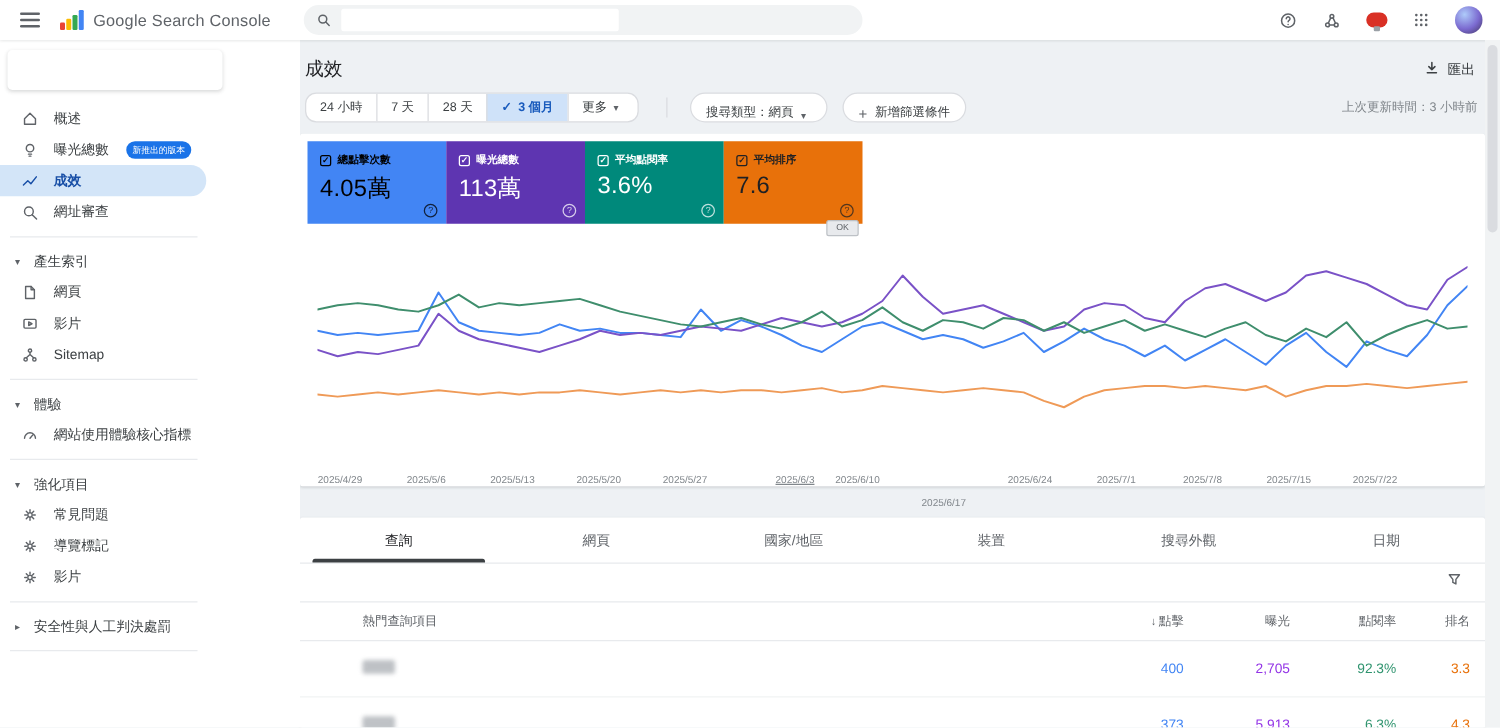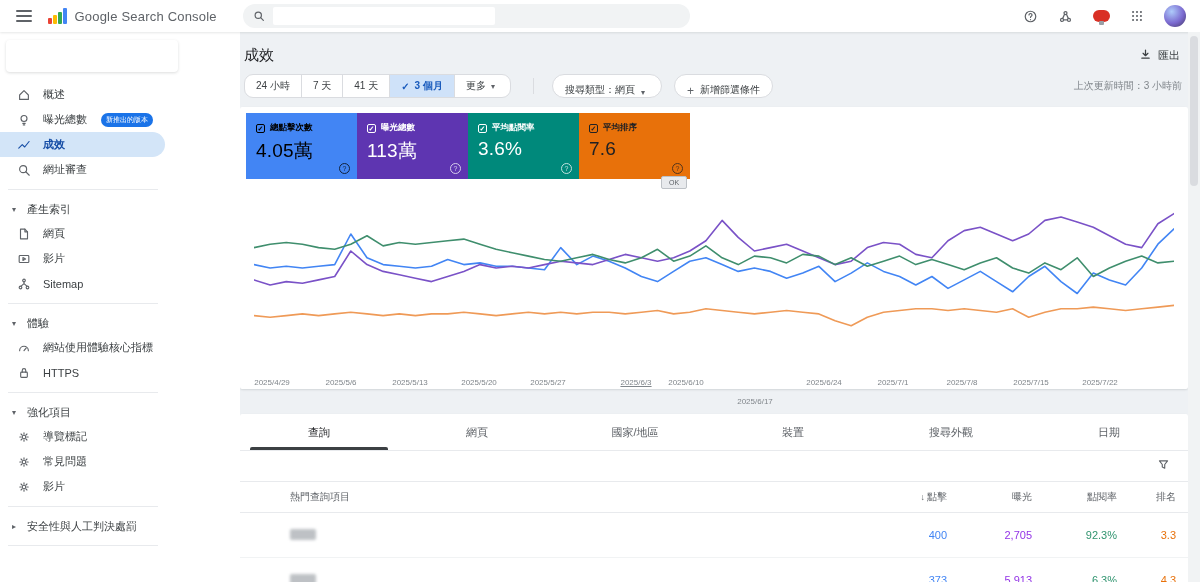--- a/index.html
+++ b/index.html
@@ -222,51 +222,42 @@
         </div>
         <div class="nav-item">
           <span style="display: flex;">
             <svg viewBox="0 0 16 16" width="14" height="14" fill="none" stroke="#5f6368" stroke-width="1.3" stroke-linecap="round" stroke-linejoin="round">
               <path d="M3 11a5 5 0 0 1 10 0"></path>
               <path d="M8 11l2.6-3.1"></path>
             </svg>
           </span>
           <span>網站使用體驗核心指標</span>
         </div>
-        <div class="nav-item">
-          <span style="display: flex;">
-            <svg viewBox="0 0 16 16" width="14" height="14" fill="none" stroke="#5f6368" stroke-width="1.3" stroke-linecap="round" stroke-linejoin="round">
-              <rect x="4.2" y="7" width="7.6" height="6" rx="1"></rect>
-              <path d="M6 7V5a2 2 0 0 1 4 0v2"></path>
-            </svg>
-          </span>
-          <span>HTTPS</span>
-        </div>
         <div class="nav-divider"></div>
         <div class="nav-header">
           <span class="caret">▾</span>
           <span>強化項目</span>
         </div>
         <div class="nav-item">
           <span style="display: flex;">
             <svg viewBox="0 0 16 16" width="14" height="14" fill="none" stroke="#5f6368" stroke-width="1.3" stroke-linecap="round" stroke-linejoin="round">
               <circle cx="8" cy="8" r="2"></circle>
               <path d="M8 3.2v1.6M8 11.2v1.6M3.2 8h1.6M11.2 8h1.6M4.6 4.6l1.1 1.1M10.3 10.3l1.1 1.1M11.4 4.6l-1.1 1.1M5.7 10.3l-1.1 1.1"></path>
             </svg>
           </span>
-          <span>導覽標記</span>
+          <span>常見問題</span>
         </div>
         <div class="nav-item">
           <span style="display: flex;">
             <svg viewBox="0 0 16 16" width="14" height="14" fill="none" stroke="#5f6368" stroke-width="1.3" stroke-linecap="round" stroke-linejoin="round">
               <circle cx="8" cy="8" r="2"></circle>
               <path d="M8 3.2v1.6M8 11.2v1.6M3.2 8h1.6M11.2 8h1.6M4.6 4.6l1.1 1.1M10.3 10.3l1.1 1.1M11.4 4.6l-1.1 1.1M5.7 10.3l-1.1 1.1"></path>
             </svg>
           </span>
-          <span>常見問題</span>
+          <span>導覽標記</span>
         </div>
         <div class="nav-item">
           <span style="display: flex;">
             <svg viewBox="0 0 16 16" width="14" height="14" fill="none" stroke="#5f6368" stroke-width="1.3" stroke-linecap="round" stroke-linejoin="round">
               <circle cx="8" cy="8" r="2"></circle>
               <path d="M8 3.2v1.6M8 11.2v1.6M3.2 8h1.6M11.2 8h1.6M4.6 4.6l1.1 1.1M10.3 10.3l1.1 1.1M11.4 4.6l-1.1 1.1M5.7 10.3l-1.1 1.1"></path>
             </svg>
           </span>
           <span>影片</span>
         </div>
@@ -295,21 +286,21 @@
 
     <div class="filter-row">
       <div class="seg" id="date-seg">
           <div class="seg-item">
             <span>24 小時</span>
           </div>
           <div class="seg-item">
             <span>7 天</span>
           </div>
           <div class="seg-item">
-            <span>41 天</span>
+            <span>28 天</span>
           </div>
           <div class="seg-item selected">
             <span>✓</span>
             <span>3 個月</span>
           </div>
           <div class="seg-item">
             <span>更多</span>
             <span class="caret">▾</span>
           </div>
         </div>

